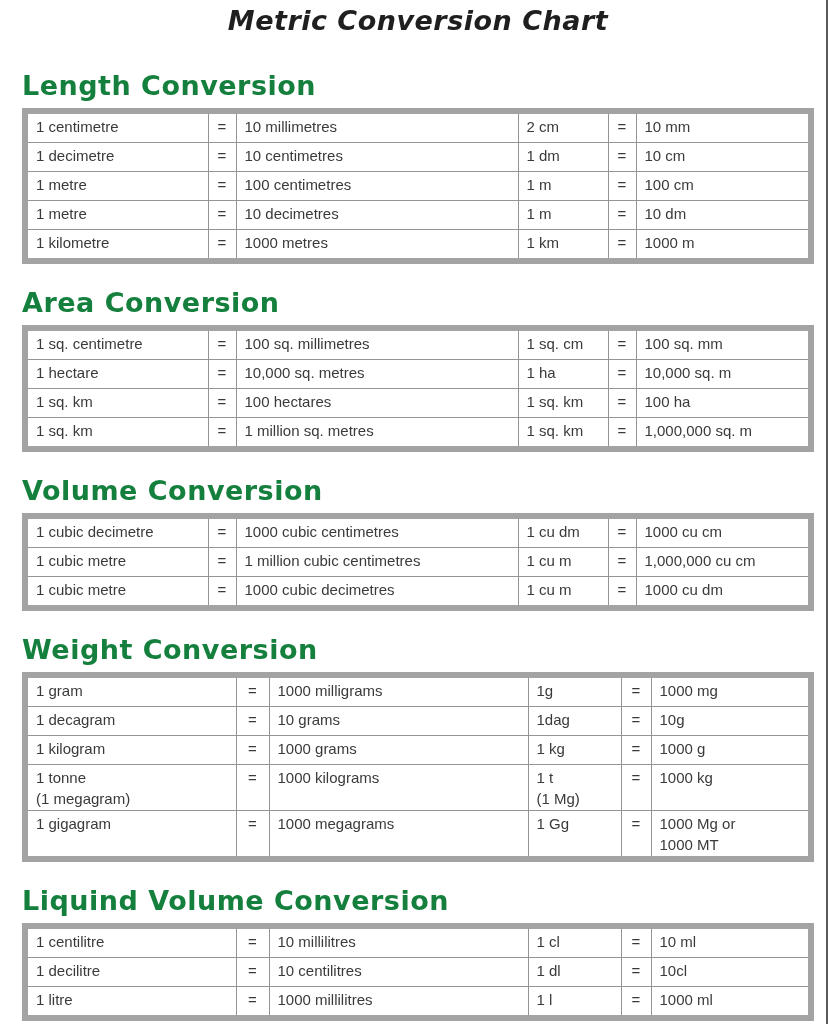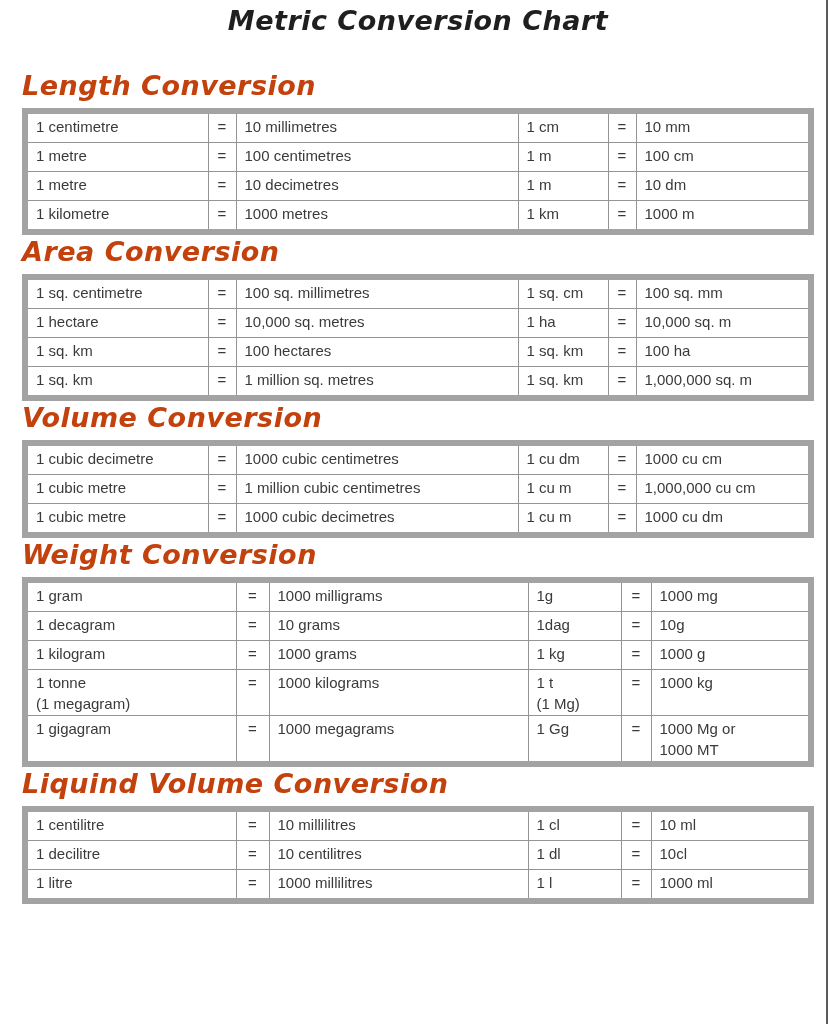--- a/index.html
+++ b/index.html
@@ -22,31 +22,30 @@
     margin: 2px 0 0 0;
     text-align: center;
     font-family: "DejaVu Sans", sans-serif;
     font-style: italic;
     font-weight: bold;
     font-size: 27px;
     line-height: 34px;
     letter-spacing: 0.5px;
     color: #1f1f1f;
   }
-  .section { }
+  .section { margin-top: 22px; }
   .section:first-child { margin-top: 31px; }
   .section-heading {
     margin: 0 0 6px 0;
     font-family: "DejaVu Sans", sans-serif;
-    font-style: italic;
     font-weight: bold;
     font-size: 27px;
     line-height: 33px;
     letter-spacing: 0.5px;
-    color: #c2410c;
+    color: #15803d;
   }
   table.conv-table {
     border-collapse: collapse;
     table-layout: fixed;
     width: 786px;
     border: 6px solid #a3a3a3;
   }
   table.conv-table td {
     border: 1px solid #949494;
     height: 25px;
@@ -79,23 +78,31 @@
             <col style="width: 282px;">
             <col style="width: 90px;">
             <col style="width: 28px;">
             <col style="width: 175px;">
           </colgroup>
       <tbody>
             <tr>
               <td>1 centimetre</td>
               <td class="eq">=</td>
               <td>10 millimetres</td>
-              <td>1 cm</td>
+              <td>2 cm</td>
               <td class="eq">=</td>
               <td>10 mm</td>
+            </tr>
+            <tr>
+              <td>1 decimetre</td>
+              <td class="eq">=</td>
+              <td>10 centimetres</td>
+              <td>1 dm</td>
+              <td class="eq">=</td>
+              <td>10 cm</td>
             </tr>
             <tr>
               <td>1 metre</td>
               <td class="eq">=</td>
               <td>100 centimetres</td>
               <td>1 m</td>
               <td class="eq">=</td>
               <td>100 cm</td>
             </tr>
             <tr>

